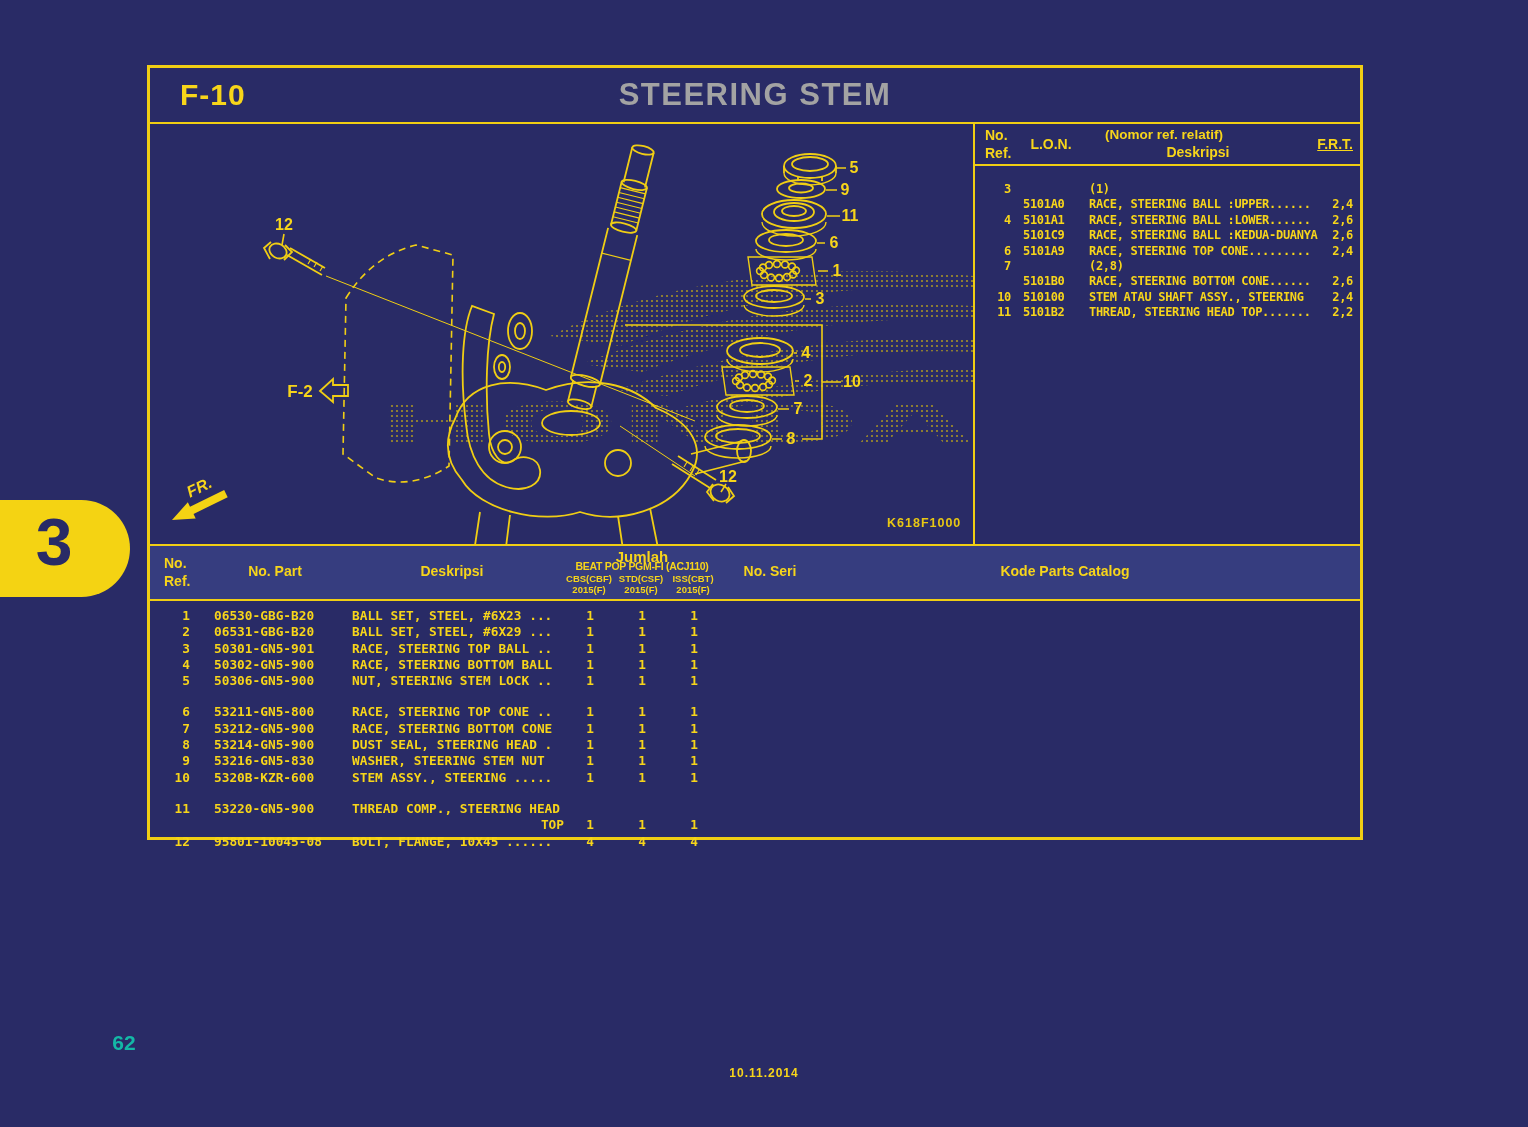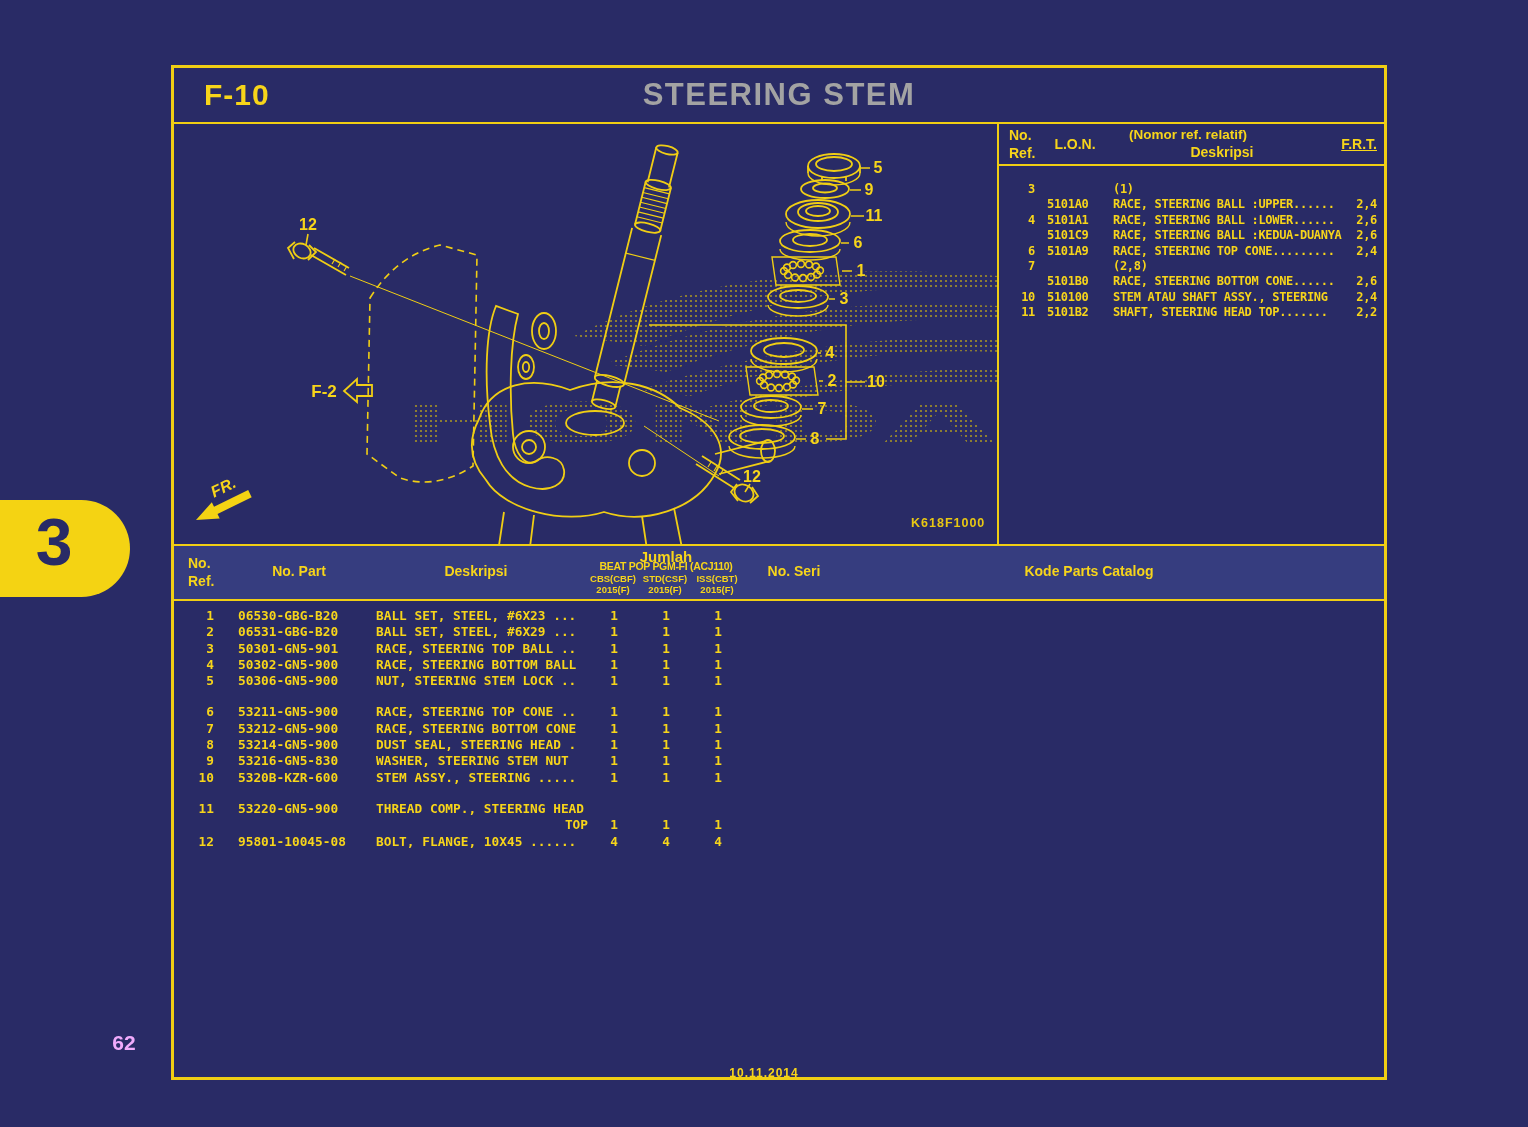--- a/index.html
+++ b/index.html
@@ -4,21 +4,21 @@
 <style>
   html,body{margin:0;padding:0;}
   body{
     width:1528px;height:1127px;position:relative;overflow:hidden;
     background:#292b66;
     font-family:"Liberation Sans", sans-serif;
     -webkit-font-smoothing:antialiased;
   }
   
   .frame{
-    position:absolute;left:171px;top:65px;width:1216px;height:1015px;
+    position:absolute;left:147px;top:65px;width:1216px;height:775px;
     border:3px solid #f0ce14;box-sizing:border-box;
   }
   .title-bar{
     position:absolute;left:0;top:0;width:100%;height:56px;
     border-bottom:2px solid #f0ce14;box-sizing:border-box;
   }
   .section-code{
     position:absolute;left:30px;top:0;line-height:54px;
     font-size:30px;font-weight:bold;color:#f7d51a;letter-spacing:1px;
   }
@@ -87,21 +87,21 @@
     position:absolute;left:0;top:500px;width:130px;height:97px;
     background:#f4d313;border-radius:0 49px 49px 0;
   }
   .chapter-tab span{
     position:absolute;left:0;top:4px;width:108px;text-align:center;
     font-size:66px;font-weight:bold;color:#292b66;
   }
   
   .page-number{
     position:absolute;left:96px;top:1031px;width:56px;text-align:center;
-    font-size:21px;font-weight:bold;color:#f0abfc;
+    font-size:21px;font-weight:bold;color:#14b8a6;
   }
   .footer-date{
     position:absolute;left:0;top:1066px;width:100%;text-align:center;
     font-size:12px;font-weight:bold;color:#f7d51a;letter-spacing:1px;
   }
 </style>
 </head>
 <body>
 
 <div class="frame">
@@ -290,21 +290,21 @@
     </div>
     <div class="ref-rows">
         <div class="ref-row"><span class="r-ref">3</span><span class="r-lon"></span><span class="r-desc">(1)</span><span class="r-frt"></span></div>
         <div class="ref-row"><span class="r-ref"></span><span class="r-lon">5101A0</span><span class="r-desc">RACE, STEERING BALL :UPPER......</span><span class="r-frt">2,4</span></div>
         <div class="ref-row"><span class="r-ref">4</span><span class="r-lon">5101A1</span><span class="r-desc">RACE, STEERING BALL :LOWER......</span><span class="r-frt">2,6</span></div>
         <div class="ref-row"><span class="r-ref"></span><span class="r-lon">5101C9</span><span class="r-desc">RACE, STEERING BALL :KEDUA-DUANYA</span><span class="r-frt">2,6</span></div>
         <div class="ref-row"><span class="r-ref">6</span><span class="r-lon">5101A9</span><span class="r-desc">RACE, STEERING TOP CONE.........</span><span class="r-frt">2,4</span></div>
         <div class="ref-row"><span class="r-ref">7</span><span class="r-lon"></span><span class="r-desc">(2,8)</span><span class="r-frt"></span></div>
         <div class="ref-row"><span class="r-ref"></span><span class="r-lon">5101B0</span><span class="r-desc">RACE, STEERING BOTTOM CONE......</span><span class="r-frt">2,6</span></div>
         <div class="ref-row"><span class="r-ref">10</span><span class="r-lon">510100</span><span class="r-desc">STEM ATAU SHAFT ASSY., STEERING</span><span class="r-frt">2,4</span></div>
-        <div class="ref-row"><span class="r-ref">11</span><span class="r-lon">5101B2</span><span class="r-desc">SHAFT, STEERING HEAD TOP.......</span><span class="r-frt">2,2</span></div>
+        <div class="ref-row"><span class="r-ref">11</span><span class="r-lon">5101B2</span><span class="r-desc">THREAD, STEERING HEAD TOP.......</span><span class="r-frt">2,2</span></div>
       </div>
   </div>
 
   <div class="parts-head">
     <span class="ph-no">No.</span>
     <span class="ph-ref">Ref.</span>
     <span class="ph-part">No. Part</span>
     <span class="ph-desk">Deskripsi</span>
     <span class="ph-jumlah">Jumlah</span>
     <span class="ph-model">BEAT POP PGM-FI (ACJ110)</span>
@@ -320,21 +320,21 @@
     <span class="ph-seri">No. Seri</span>
     <span class="ph-kode">Kode Parts Catalog</span>
   </div>
 
   <div class="parts-rows">
       <div class="p-row"><span class="p-ref">1</span><span class="p-part">06530-GBG-B20</span><span class="p-desc">BALL SET, STEEL, #6X23 ...</span><span class="p-q">1</span><span class="p-q">1</span><span class="p-q">1</span></div>
       <div class="p-row"><span class="p-ref">2</span><span class="p-part">06531-GBG-B20</span><span class="p-desc">BALL SET, STEEL, #6X29 ...</span><span class="p-q">1</span><span class="p-q">1</span><span class="p-q">1</span></div>
       <div class="p-row"><span class="p-ref">3</span><span class="p-part">50301-GN5-901</span><span class="p-desc">RACE, STEERING TOP BALL ..</span><span class="p-q">1</span><span class="p-q">1</span><span class="p-q">1</span></div>
       <div class="p-row"><span class="p-ref">4</span><span class="p-part">50302-GN5-900</span><span class="p-desc">RACE, STEERING BOTTOM BALL</span><span class="p-q">1</span><span class="p-q">1</span><span class="p-q">1</span></div>
       <div class="p-row"><span class="p-ref">5</span><span class="p-part">50306-GN5-900</span><span class="p-desc">NUT, STEERING STEM LOCK ..</span><span class="p-q">1</span><span class="p-q">1</span><span class="p-q">1</span></div>
-      <div class="p-row gap"><span class="p-ref">6</span><span class="p-part">53211-GN5-900</span><span class="p-desc">RACE, STEERING TOP CONE ..</span><span class="p-q">1</span><span class="p-q">1</span><span class="p-q">1</span></div>
+      <div class="p-row gap"><span class="p-ref">6</span><span class="p-part">53211-GN5-800</span><span class="p-desc">RACE, STEERING TOP CONE ..</span><span class="p-q">1</span><span class="p-q">1</span><span class="p-q">1</span></div>
       <div class="p-row"><span class="p-ref">7</span><span class="p-part">53212-GN5-900</span><span class="p-desc">RACE, STEERING BOTTOM CONE</span><span class="p-q">1</span><span class="p-q">1</span><span class="p-q">1</span></div>
       <div class="p-row"><span class="p-ref">8</span><span class="p-part">53214-GN5-900</span><span class="p-desc">DUST SEAL, STEERING HEAD .</span><span class="p-q">1</span><span class="p-q">1</span><span class="p-q">1</span></div>
       <div class="p-row"><span class="p-ref">9</span><span class="p-part">53216-GN5-830</span><span class="p-desc">WASHER, STEERING STEM NUT</span><span class="p-q">1</span><span class="p-q">1</span><span class="p-q">1</span></div>
       <div class="p-row"><span class="p-ref">10</span><span class="p-part">5320B-KZR-600</span><span class="p-desc">STEM ASSY., STEERING .....</span><span class="p-q">1</span><span class="p-q">1</span><span class="p-q">1</span></div>
       <div class="p-row gap"><span class="p-ref">11</span><span class="p-part">53220-GN5-900</span><span class="p-desc">THREAD COMP., STEERING HEAD</span><span class="p-q"></span><span class="p-q"></span><span class="p-q"></span></div>
       <div class="p-row"><span class="p-ref"></span><span class="p-part"></span><span class="p-desc right">TOP</span><span class="p-q">1</span><span class="p-q">1</span><span class="p-q">1</span></div>
       <div class="p-row"><span class="p-ref">12</span><span class="p-part">95801-10045-08</span><span class="p-desc">BOLT, FLANGE, 10X45 ......</span><span class="p-q">4</span><span class="p-q">4</span><span class="p-q">4</span></div>
     </div>
 </div>
 

